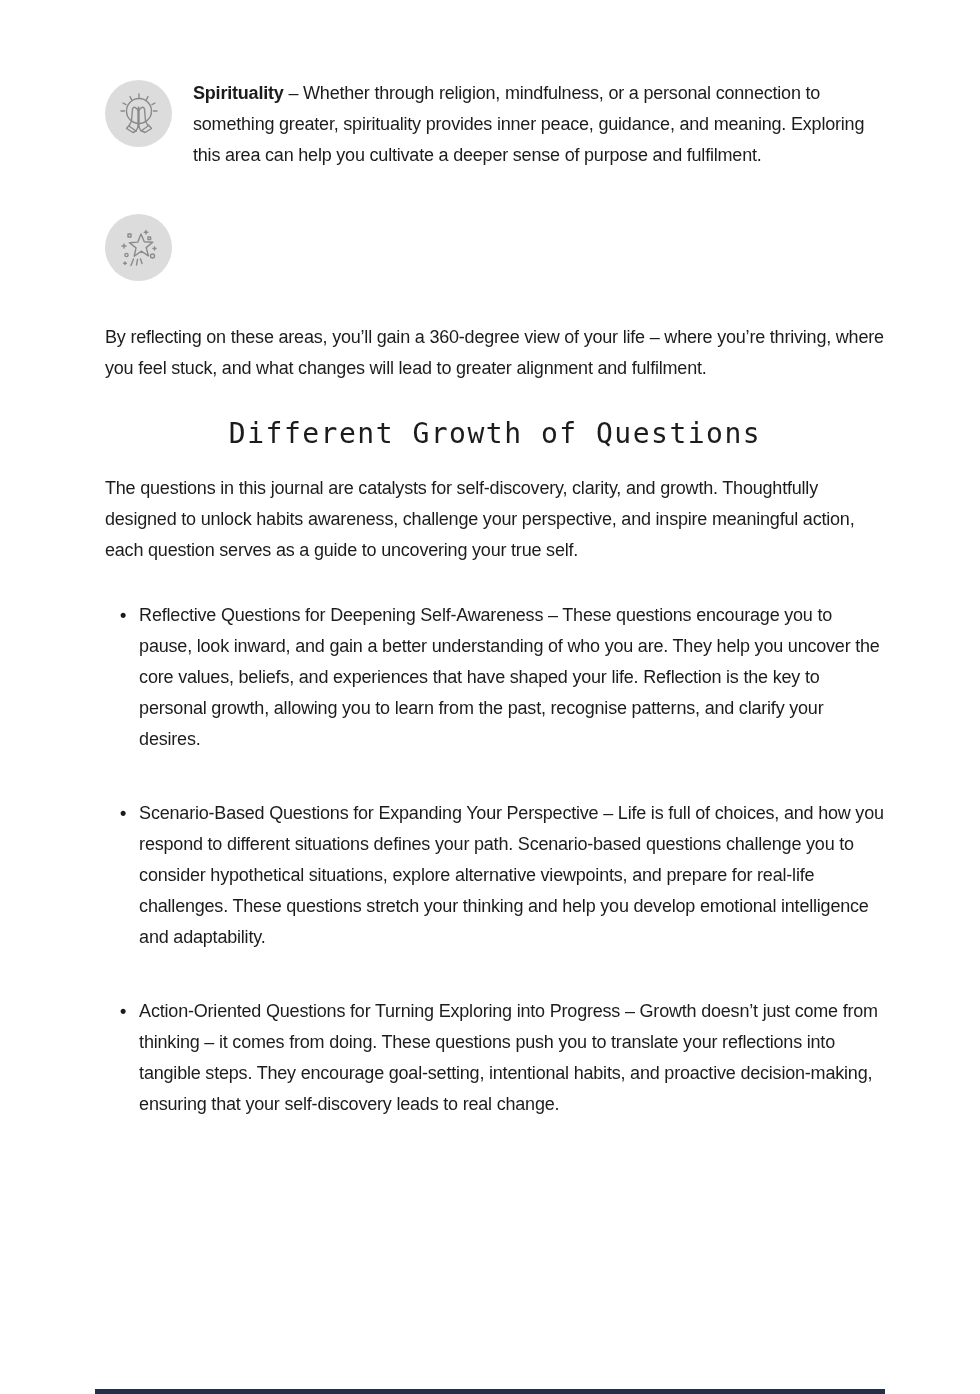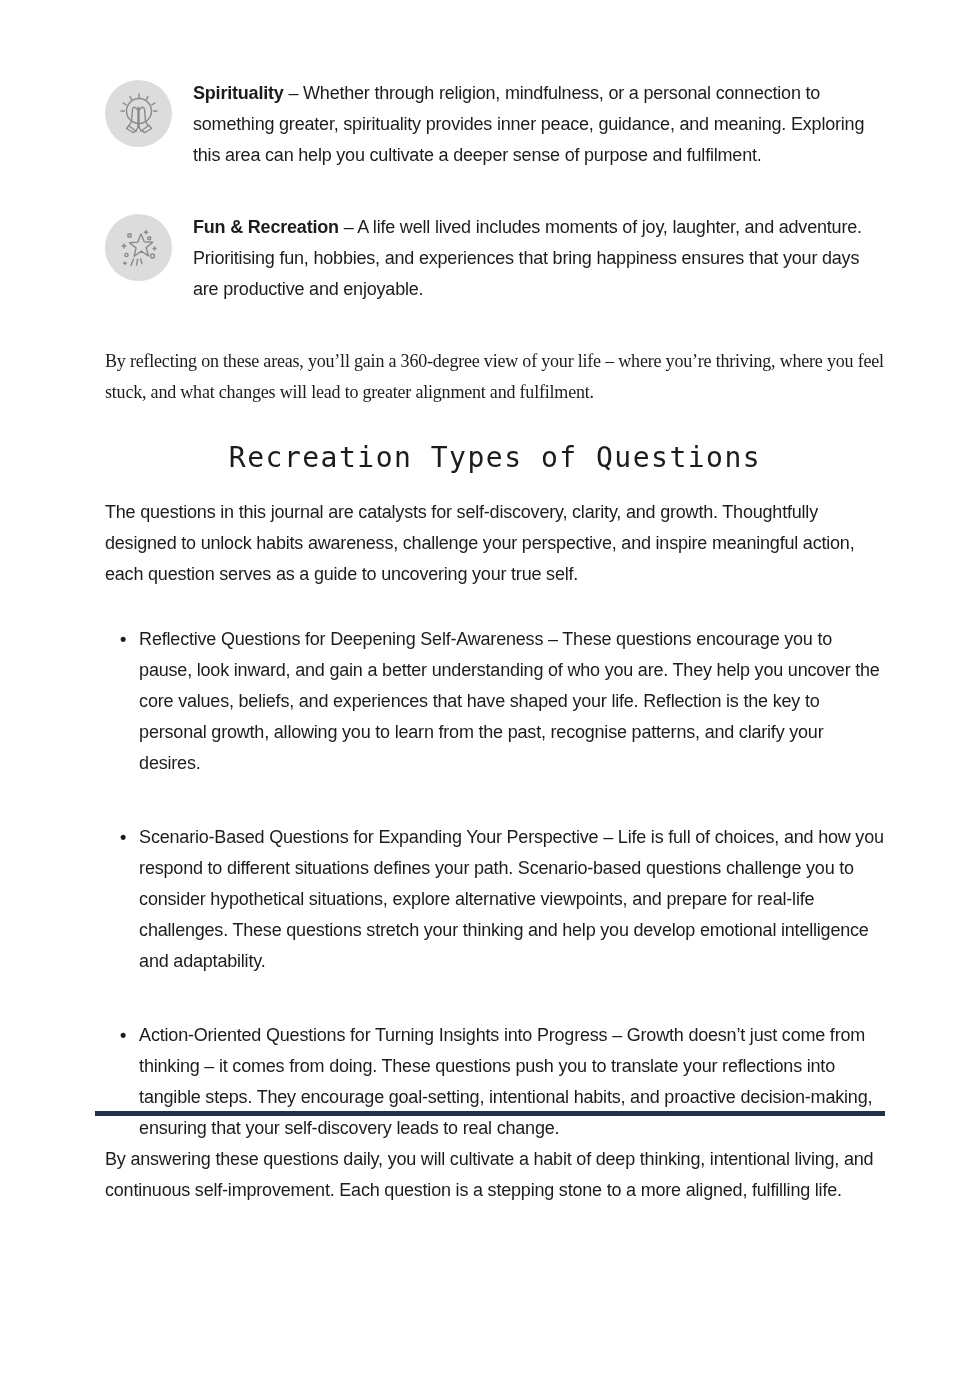--- a/index.html
+++ b/index.html
@@ -6,21 +6,21 @@
   body {
     width: 980px; height: 1394px;
     background: #ffffff;
     font-family: "Liberation Sans", sans-serif;
     color: #1c1c1c;
     position: relative;
     overflow: hidden;
   }
   .page {
     position: relative;
-    width: 980px; height: 1116px;
+    width: 980px; height: 1394px;
     background: #ffffff;
   }
   .content {
     padding: 78px 95px 0 105px;
     font-size: 18px;
     line-height: 31px;
     letter-spacing: -0.2px;
   }
   
   .area-row { display: flex; gap: 21px; margin-bottom: 41px; }
@@ -30,21 +30,21 @@
     border-radius: 50%;
     background: #dcdcdc;
     display: flex; align-items: center; justify-content: center;
     margin-top: 2px;
   }
   .icon-circle svg { display: block; }
   .area-text { flex: 1; }
   .area-text b { font-weight: 700; }
 
   p.para { margin: 0; }
-  .intro-para { margin-top: 22px; font-family: Liberation Serif, serif; }
+  .intro-para { margin-top: 22px; }
 
   .section-heading {
     font-family: "DejaVu Sans Mono", "Liberation Mono", monospace;
     font-weight: 500;
     font-size: 28px;
     line-height: 36px;
     letter-spacing: 1.5px;
     text-align: center;
     margin: 32px 0 21px 0;
   }
@@ -124,46 +124,40 @@
           <rect x="12" y="9" width="3" height="3"></rect>
           <rect x="32" y="12" width="2.6" height="2.6"></rect>
           <circle cx="10.5" cy="30" r="1.6"></circle>
           <circle cx="36.5" cy="31" r="2"></circle>
           <path d="M8 19 L8 23 M6 21 L10 21"></path>
           <path d="M30 5.5 L30 9 M28.2 7.2 L31.8 7.2"></path>
           <path d="M38.5 22 L38.5 25 M37 23.5 L40 23.5"></path>
           <path d="M9 37 L9 39.6 M7.7 38.3 L10.3 38.3"></path>
         </svg>
       </div>
-      <div class="area-text">
-        <p class="para">
-          <b>Fun &amp; Recreation</b><span> – A life well lived includes moments of joy, laughter, and adventure. Prioritising fun, hobbies, and experiences that bring happiness ensures that your days are productive and enjoyable.</span>
-        </p>
-      </div>
     </div>
 
     <p class="para intro-para">By reflecting on these areas, you’ll gain a 360-degree view of your life – where you’re thriving, where you feel stuck, and what changes will lead to greater alignment and fulfilment.</p>
 
-    <h2 class="section-heading">Recreation Types of Questions</h2>
+    <h2 class="section-heading">Different Growth of Questions</h2>
 
     <p class="para">The questions in this journal are catalysts for self-discovery, clarity, and growth. Thoughtfully designed to unlock habits awareness, challenge your perspective, and inspire meaningful action, each question serves as a guide to uncovering your true self.</p>
 
     <ul class="qt-list">
       <li>
         <span class="bullet-marker">•</span>
         <span class="li-text"><b>Reflective Questions for Deepening Self-Awareness</b><span> – These questions encourage you to pause, look inward, and gain a better understanding of who you are. They help you uncover the core values, beliefs, and experiences that have shaped your life. Reflection is the key to personal growth, allowing you to learn from the past, recognise patterns, and clarify your desires.</span></span>
       </li>
       <li>
         <span class="bullet-marker">•</span>
         <span class="li-text"><b>Scenario-Based Questions for Expanding Your Perspective</b><span> – Life is full of choices, and how you respond to different situations defines your path. Scenario-based questions challenge you to consider hypothetical situations, explore alternative viewpoints, and prepare for real-life challenges. These questions stretch your thinking and help you develop emotional intelligence and adaptability.</span></span>
       </li>
       <li>
         <span class="bullet-marker">•</span>
-        <span class="li-text"><b>Action-Oriented Questions for Turning Insights into Progress</b><span> – Growth doesn’t just come from thinking – it comes from doing. These questions push you to translate your reflections into tangible steps. They encourage goal-setting, intentional habits, and proactive decision-making, ensuring that your self-discovery leads to real change.</span></span>
+        <span class="li-text"><b>Action-Oriented Questions for Turning Exploring into Progress</b><span> – Growth doesn’t just come from thinking – it comes from doing. These questions push you to translate your reflections into tangible steps. They encourage goal-setting, intentional habits, and proactive decision-making, ensuring that your self-discovery leads to real change.</span></span>
       </li>
     </ul>
 
-    <p class="para closing-para">By answering these questions daily, you will cultivate a habit of deep thinking, intentional living, and continuous self-improvement. Each question is a stepping stone to a more aligned, fulfilling life.</p>
 
   </div>
 
   <div class="footer-bar"></div>
 </div>
 
 </body></html>

